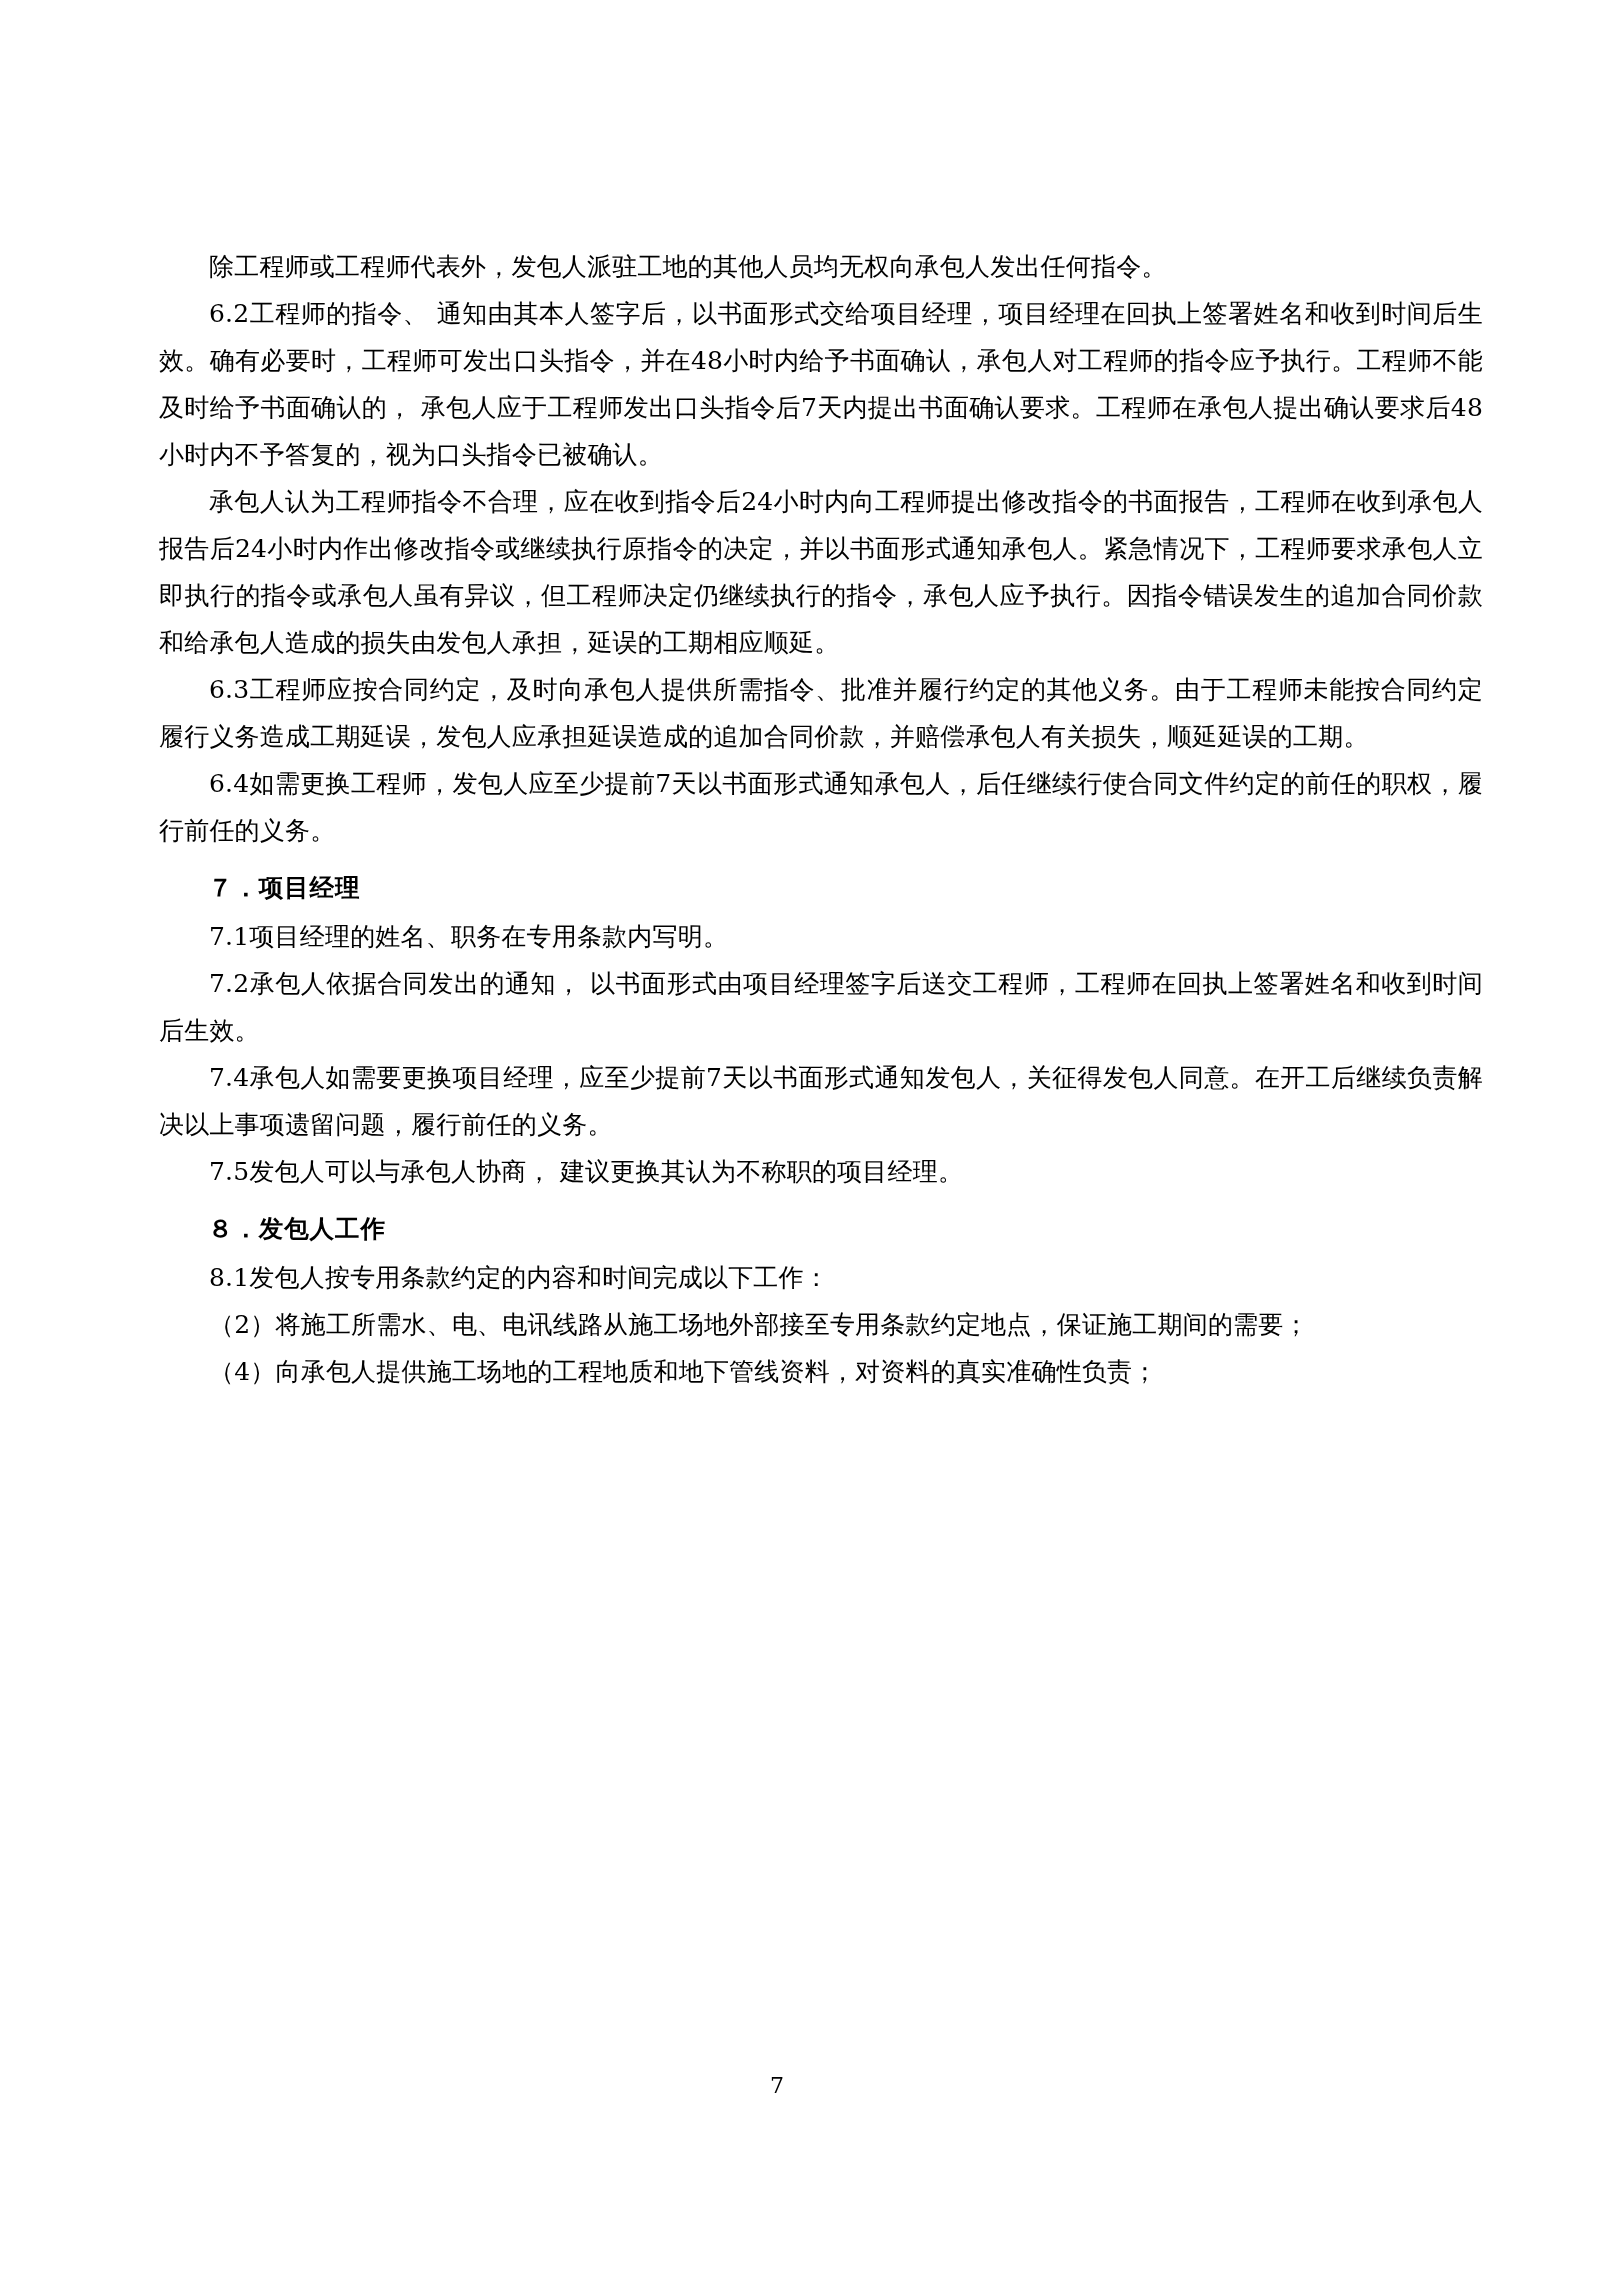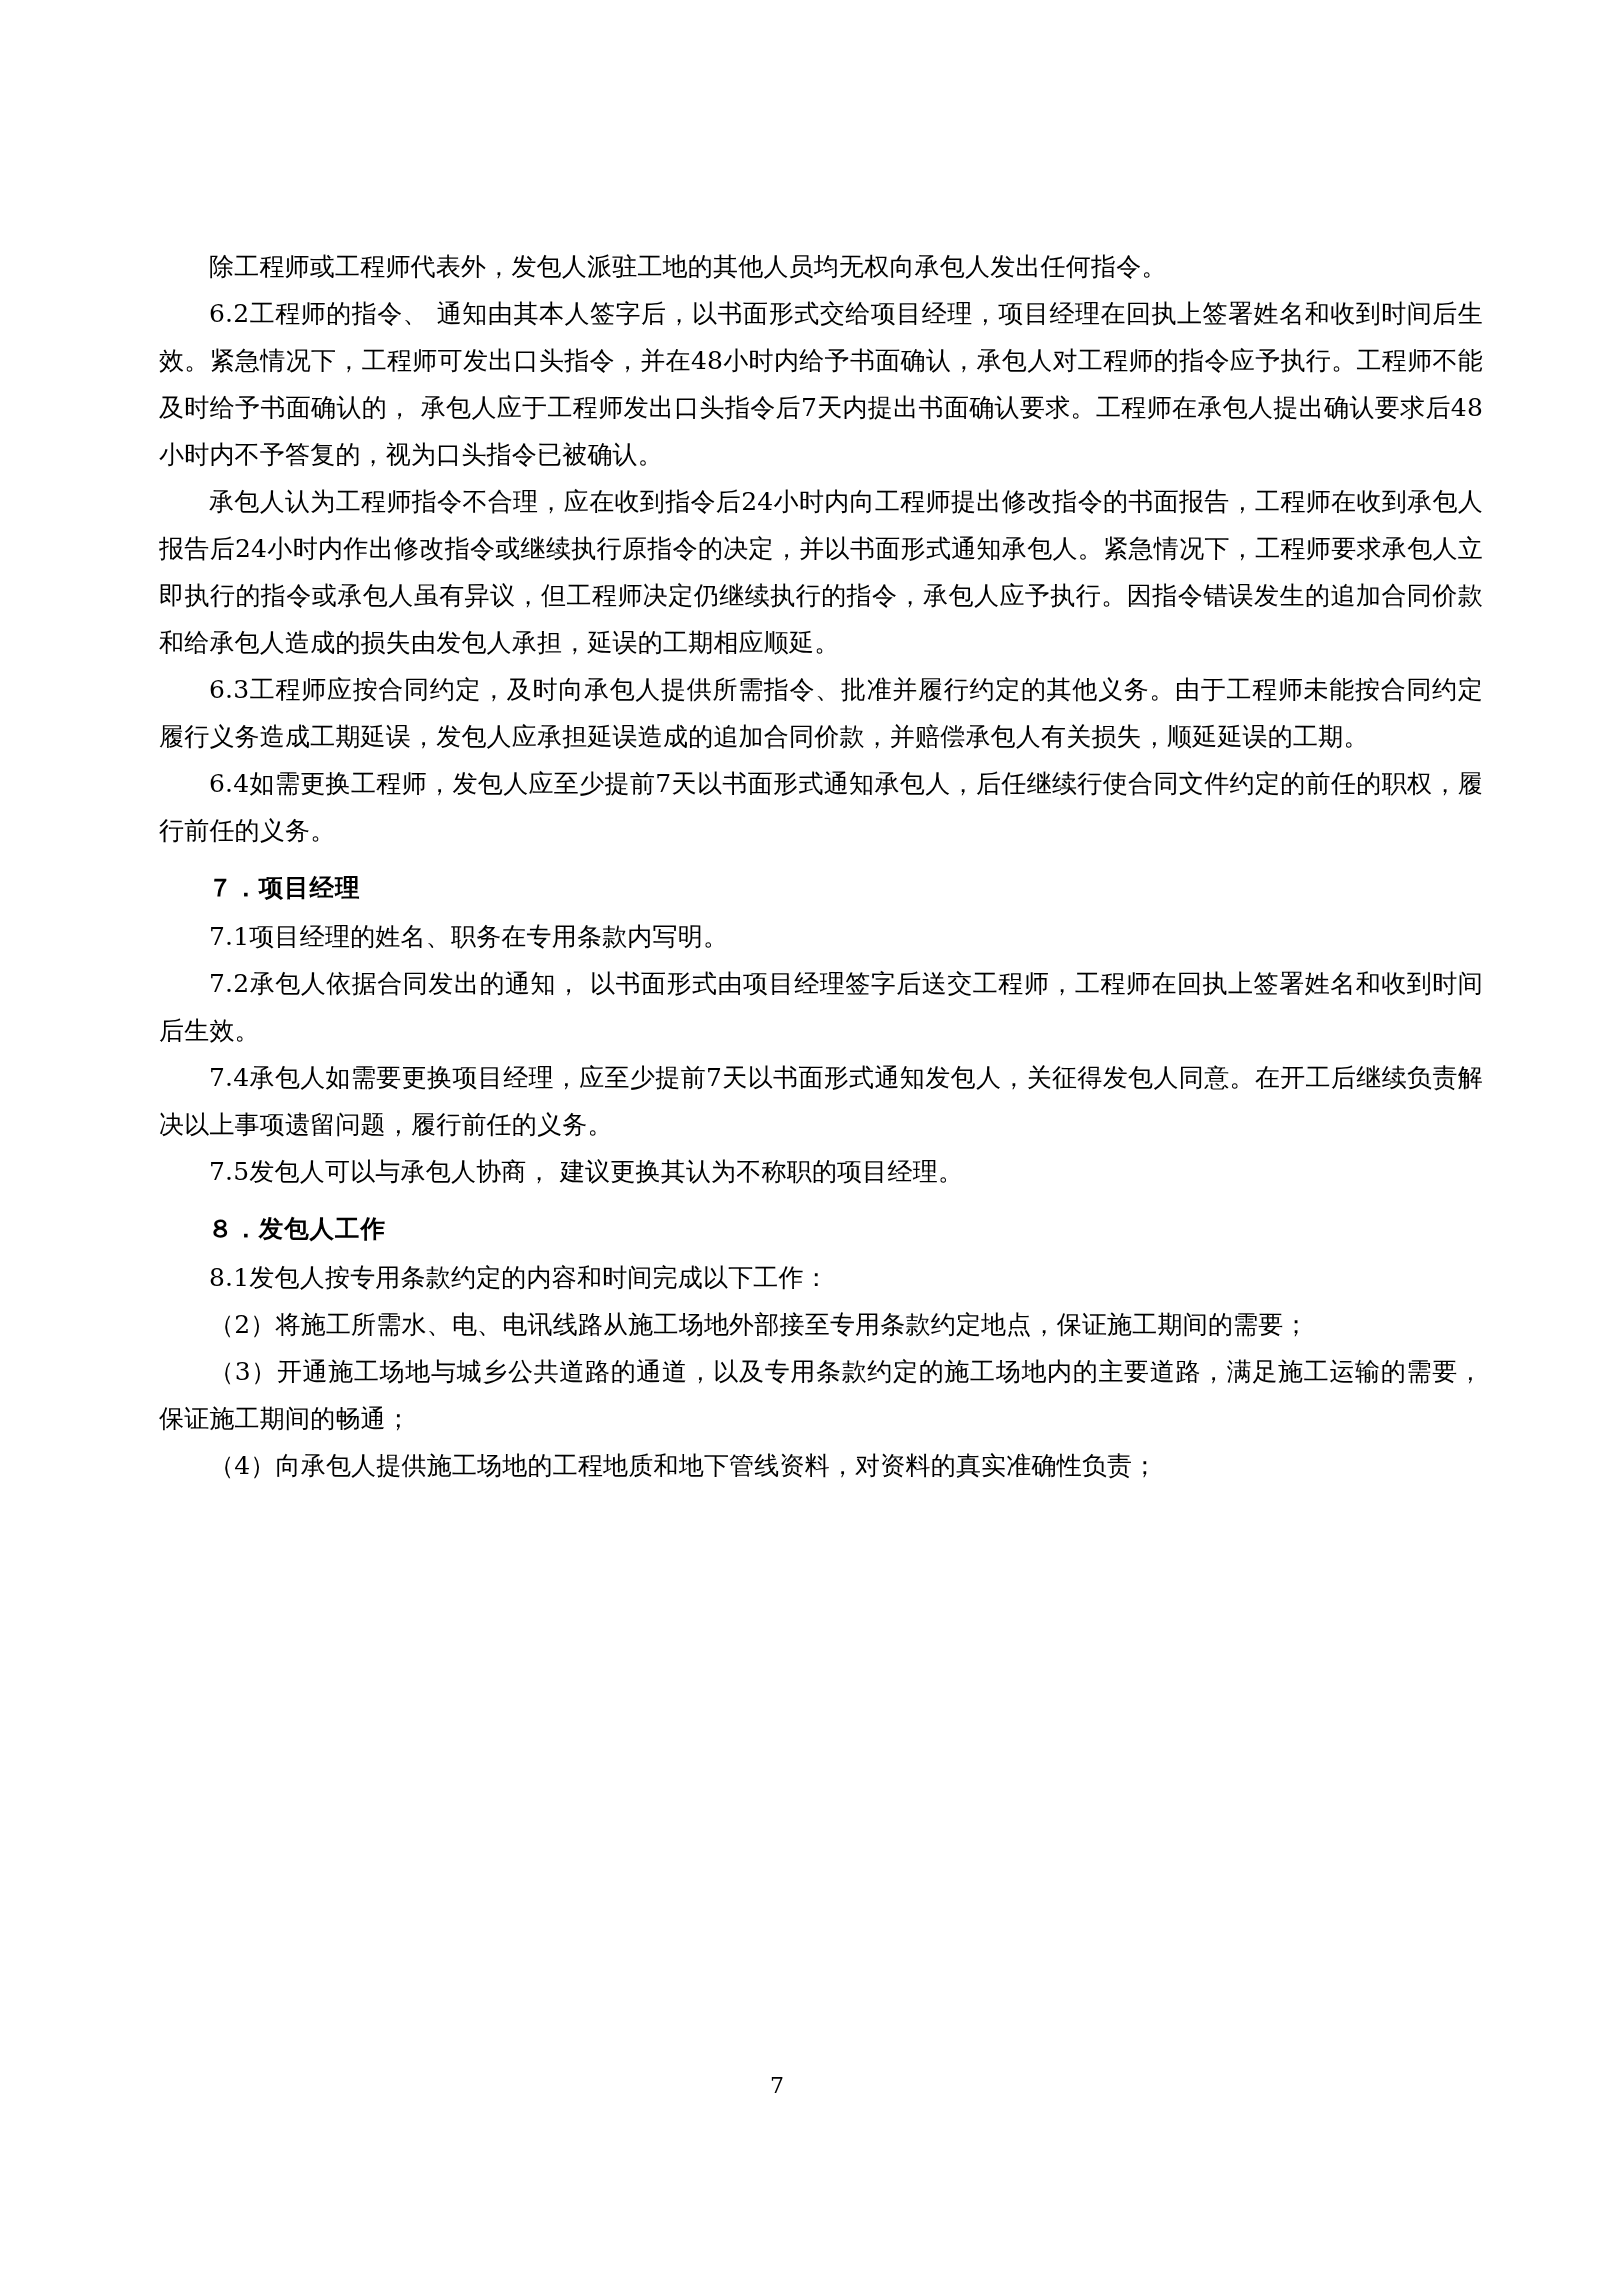--- a/index.html
+++ b/index.html
@@ -57,35 +57,34 @@
     font-family: "DejaVu Serif", "Liberation Serif", serif;
   }
 </style>
 </head>
 <body>
 
 <div class="page">
   <div class="doc-body">
 
     <p class="para">除工程师或工程师代表外，发包人派驻工地的其他人员均无权向承包人发出任何指令。</p>
-    <p class="para">6.2工程师的指令、  通知由其本人签字后，以书面形式交给项目经理，项目经理在回执上签署姓名和收到时间后生效。紧急情况下，工程师可发出口头指令，并在48小时内给予书面确认，承包人对工程师的指令应予执行。工程师不能及时给予书面确认的，  承包人应于工程师发出口头指令后7天内提出书面确认要求。工程师在承包人提出确认要求后48小时内不予答复的，视为口头指令已被确认。</p>
+    <p class="para">6.2工程师的指令、  通知由其本人签字后，以书面形式交给项目经理，项目经理在回执上签署姓名和收到时间后生效。确有必要时，工程师可发出口头指令，并在48小时内给予书面确认，承包人对工程师的指令应予执行。工程师不能及时给予书面确认的，  承包人应于工程师发出口头指令后7天内提出书面确认要求。工程师在承包人提出确认要求后48小时内不予答复的，视为口头指令已被确认。</p>
     <p class="para">承包人认为工程师指令不合理，应在收到指令后24小时内向工程师提出修改指令的书面报告，工程师在收到承包人报告后24小时内作出修改指令或继续执行原指令的决定，并以书面形式通知承包人。紧急情况下，工程师要求承包人立即执行的指令或承包人虽有异议，但工程师决定仍继续执行的指令，承包人应予执行。因指令错误发生的追加合同价款和给承包人造成的损失由发包人承担，延误的工期相应顺延。</p>
     <p class="para">6.3工程师应按合同约定，及时向承包人提供所需指令、批准并履行约定的其他义务。由于工程师未能按合同约定履行义务造成工期延误，发包人应承担延误造成的追加合同价款，并赔偿承包人有关损失，顺延延误的工期。</p>
     <p class="para">6.4如需更换工程师，发包人应至少提前7天以书面形式通知承包人，后任继续行使合同文件约定的前任的职权，履行前任的义务。</p>
 
     <p class="heading">７．项目经理</p>
 
     <p class="para">7.1项目经理的姓名、职务在专用条款内写明。</p>
     <p class="para">7.2承包人依据合同发出的通知，  以书面形式由项目经理签字后送交工程师，工程师在回执上签署姓名和收到时间后生效。</p>
     <p class="para">7.4承包人如需要更换项目经理，应至少提前7天以书面形式通知发包人，关征得发包人同意。在开工后继续负责解决以上事项遗留问题，履行前任的义务。</p>
     <p class="para">7.5发包人可以与承包人协商，  建议更换其认为不称职的项目经理。</p>
 
     <p class="heading">８．发包人工作</p>
 
     <p class="para">8.1发包人按专用条款约定的内容和时间完成以下工作：</p>
     <p class="para">（2）将施工所需水、电、电讯线路从施工场地外部接至专用条款约定地点，保证施工期间的需要；</p>
-    <p class="para">（3）开通施工场地与城乡公共道路的通道，以及专用条款约定的施工场地内的主要道路，满足施工运输的需要，保证施工期间的畅通；</p>
     <p class="para">（4）向承包人提供施工场地的工程地质和地下管线资料，对资料的真实准确性负责；</p>
 
   </div>
   <div class="page-number">7</div>
 </div>
 
 
 </body></html>

